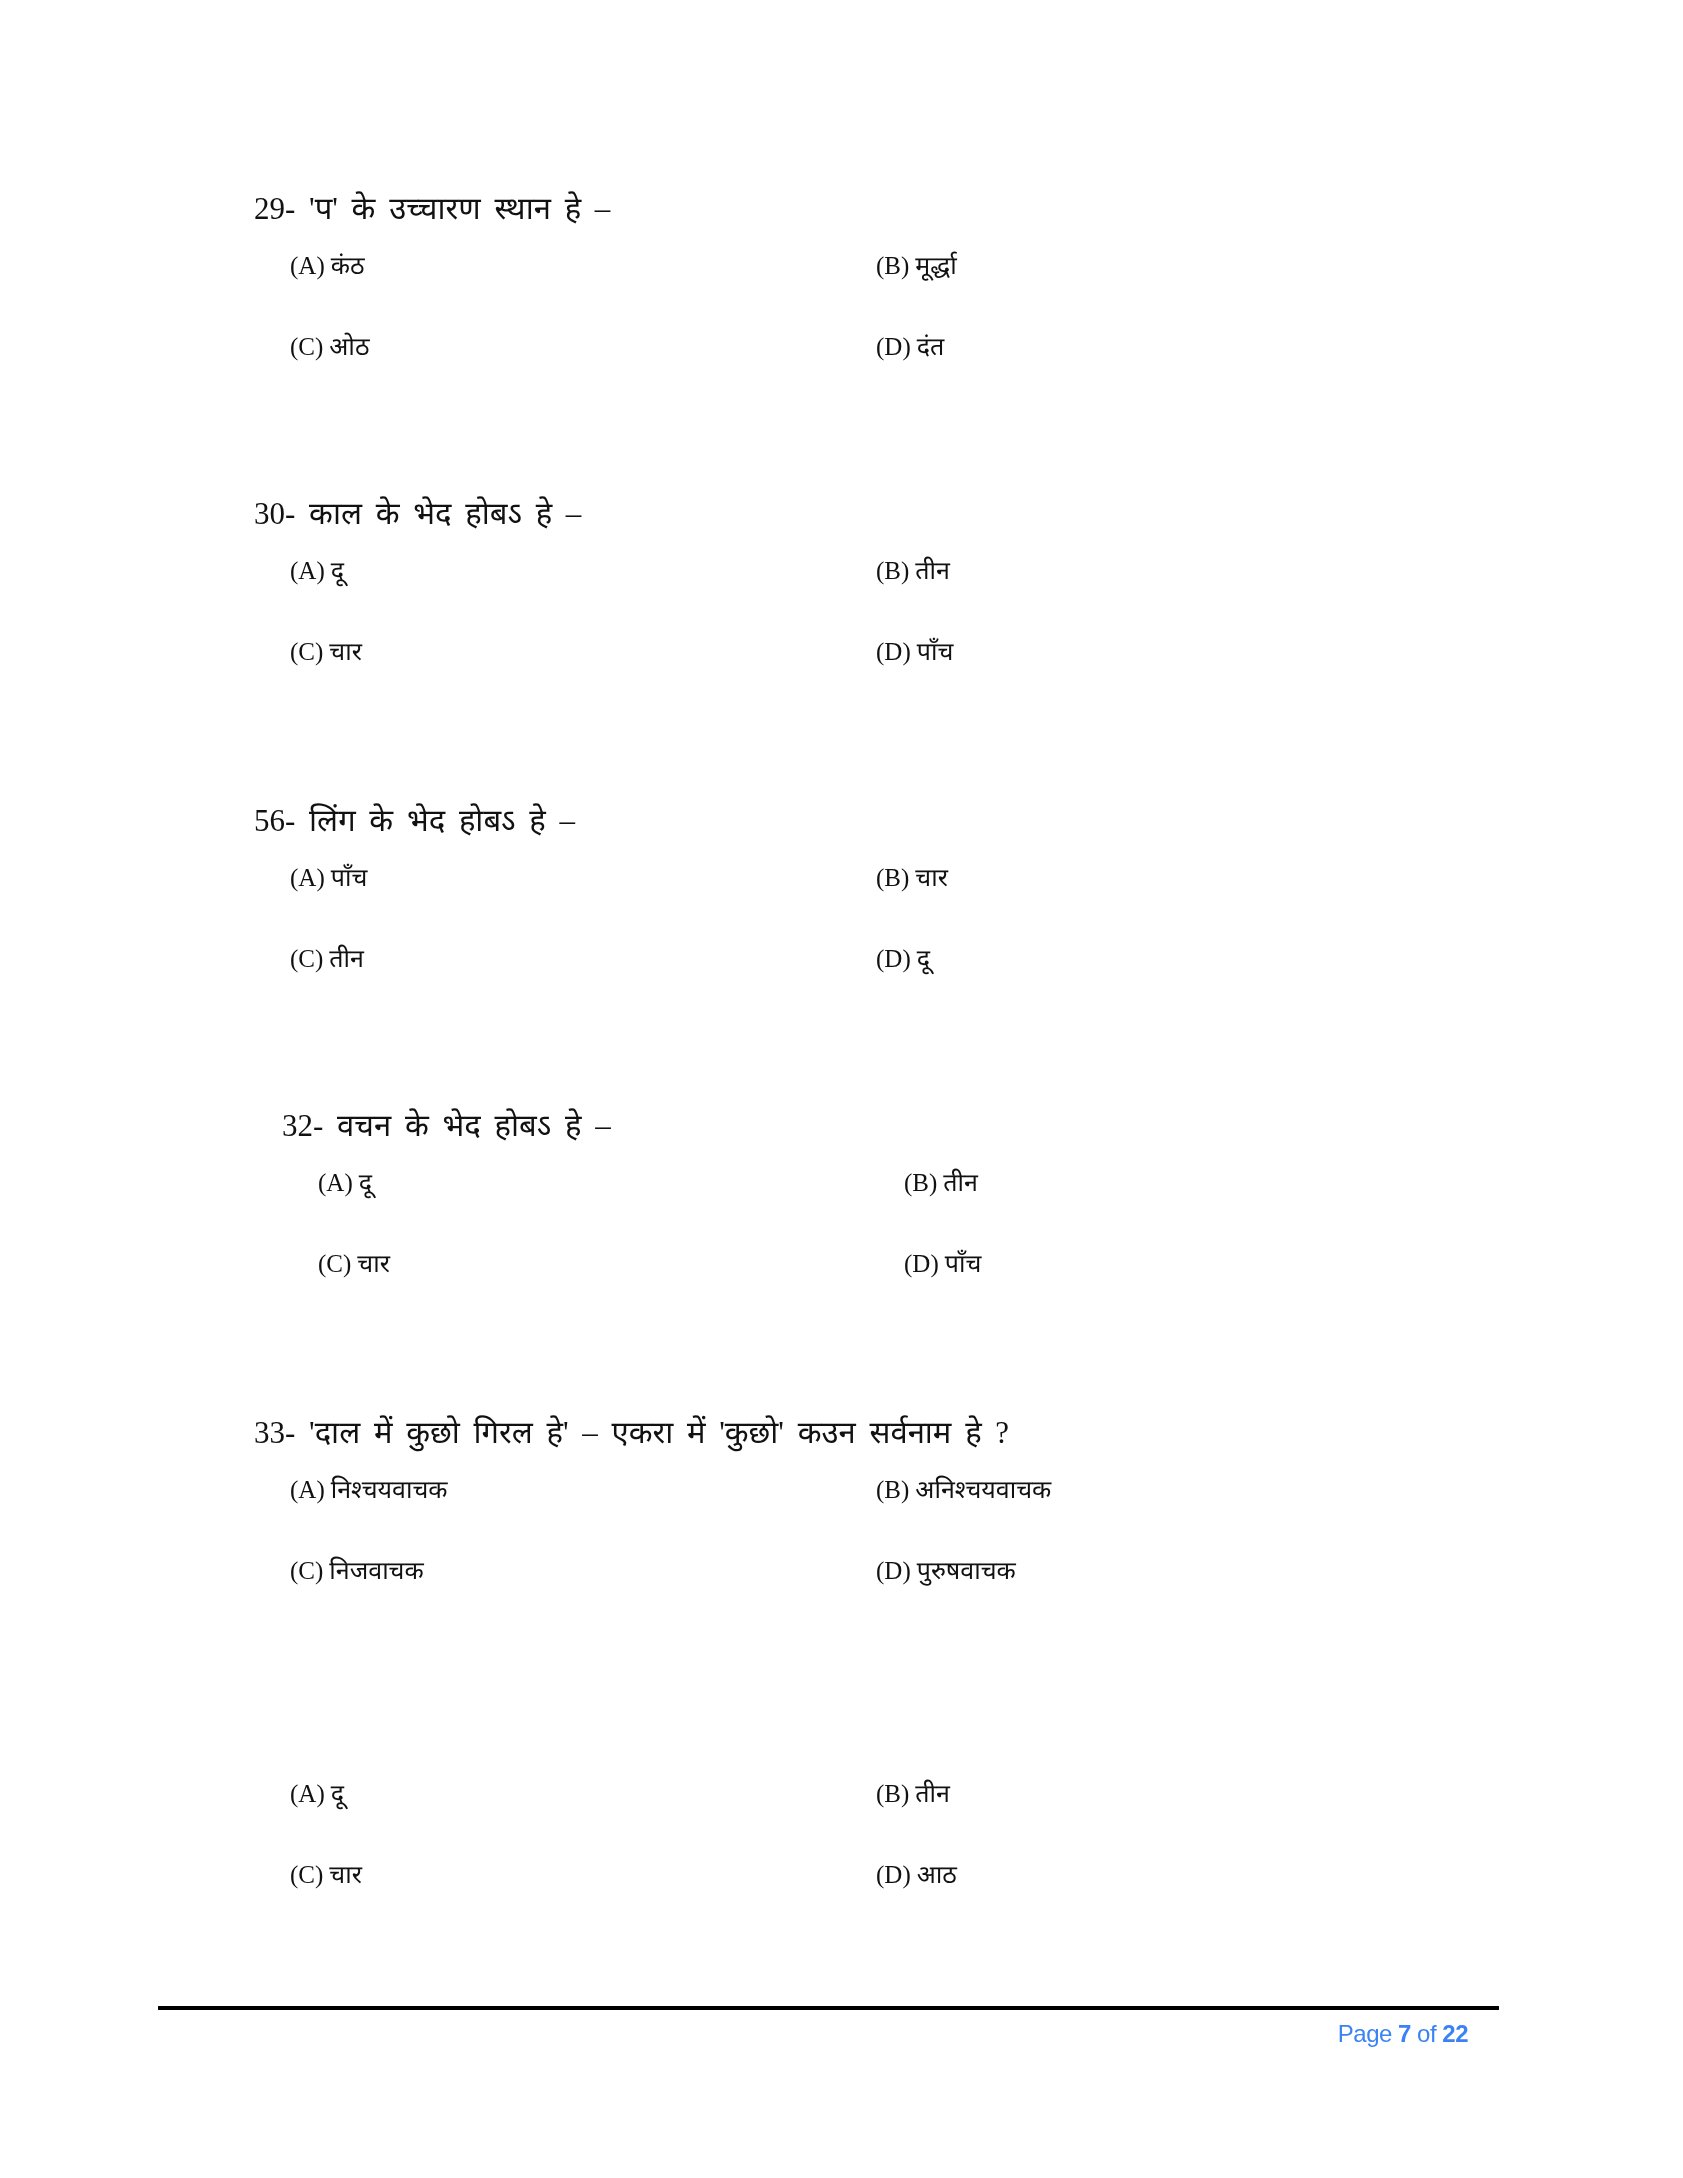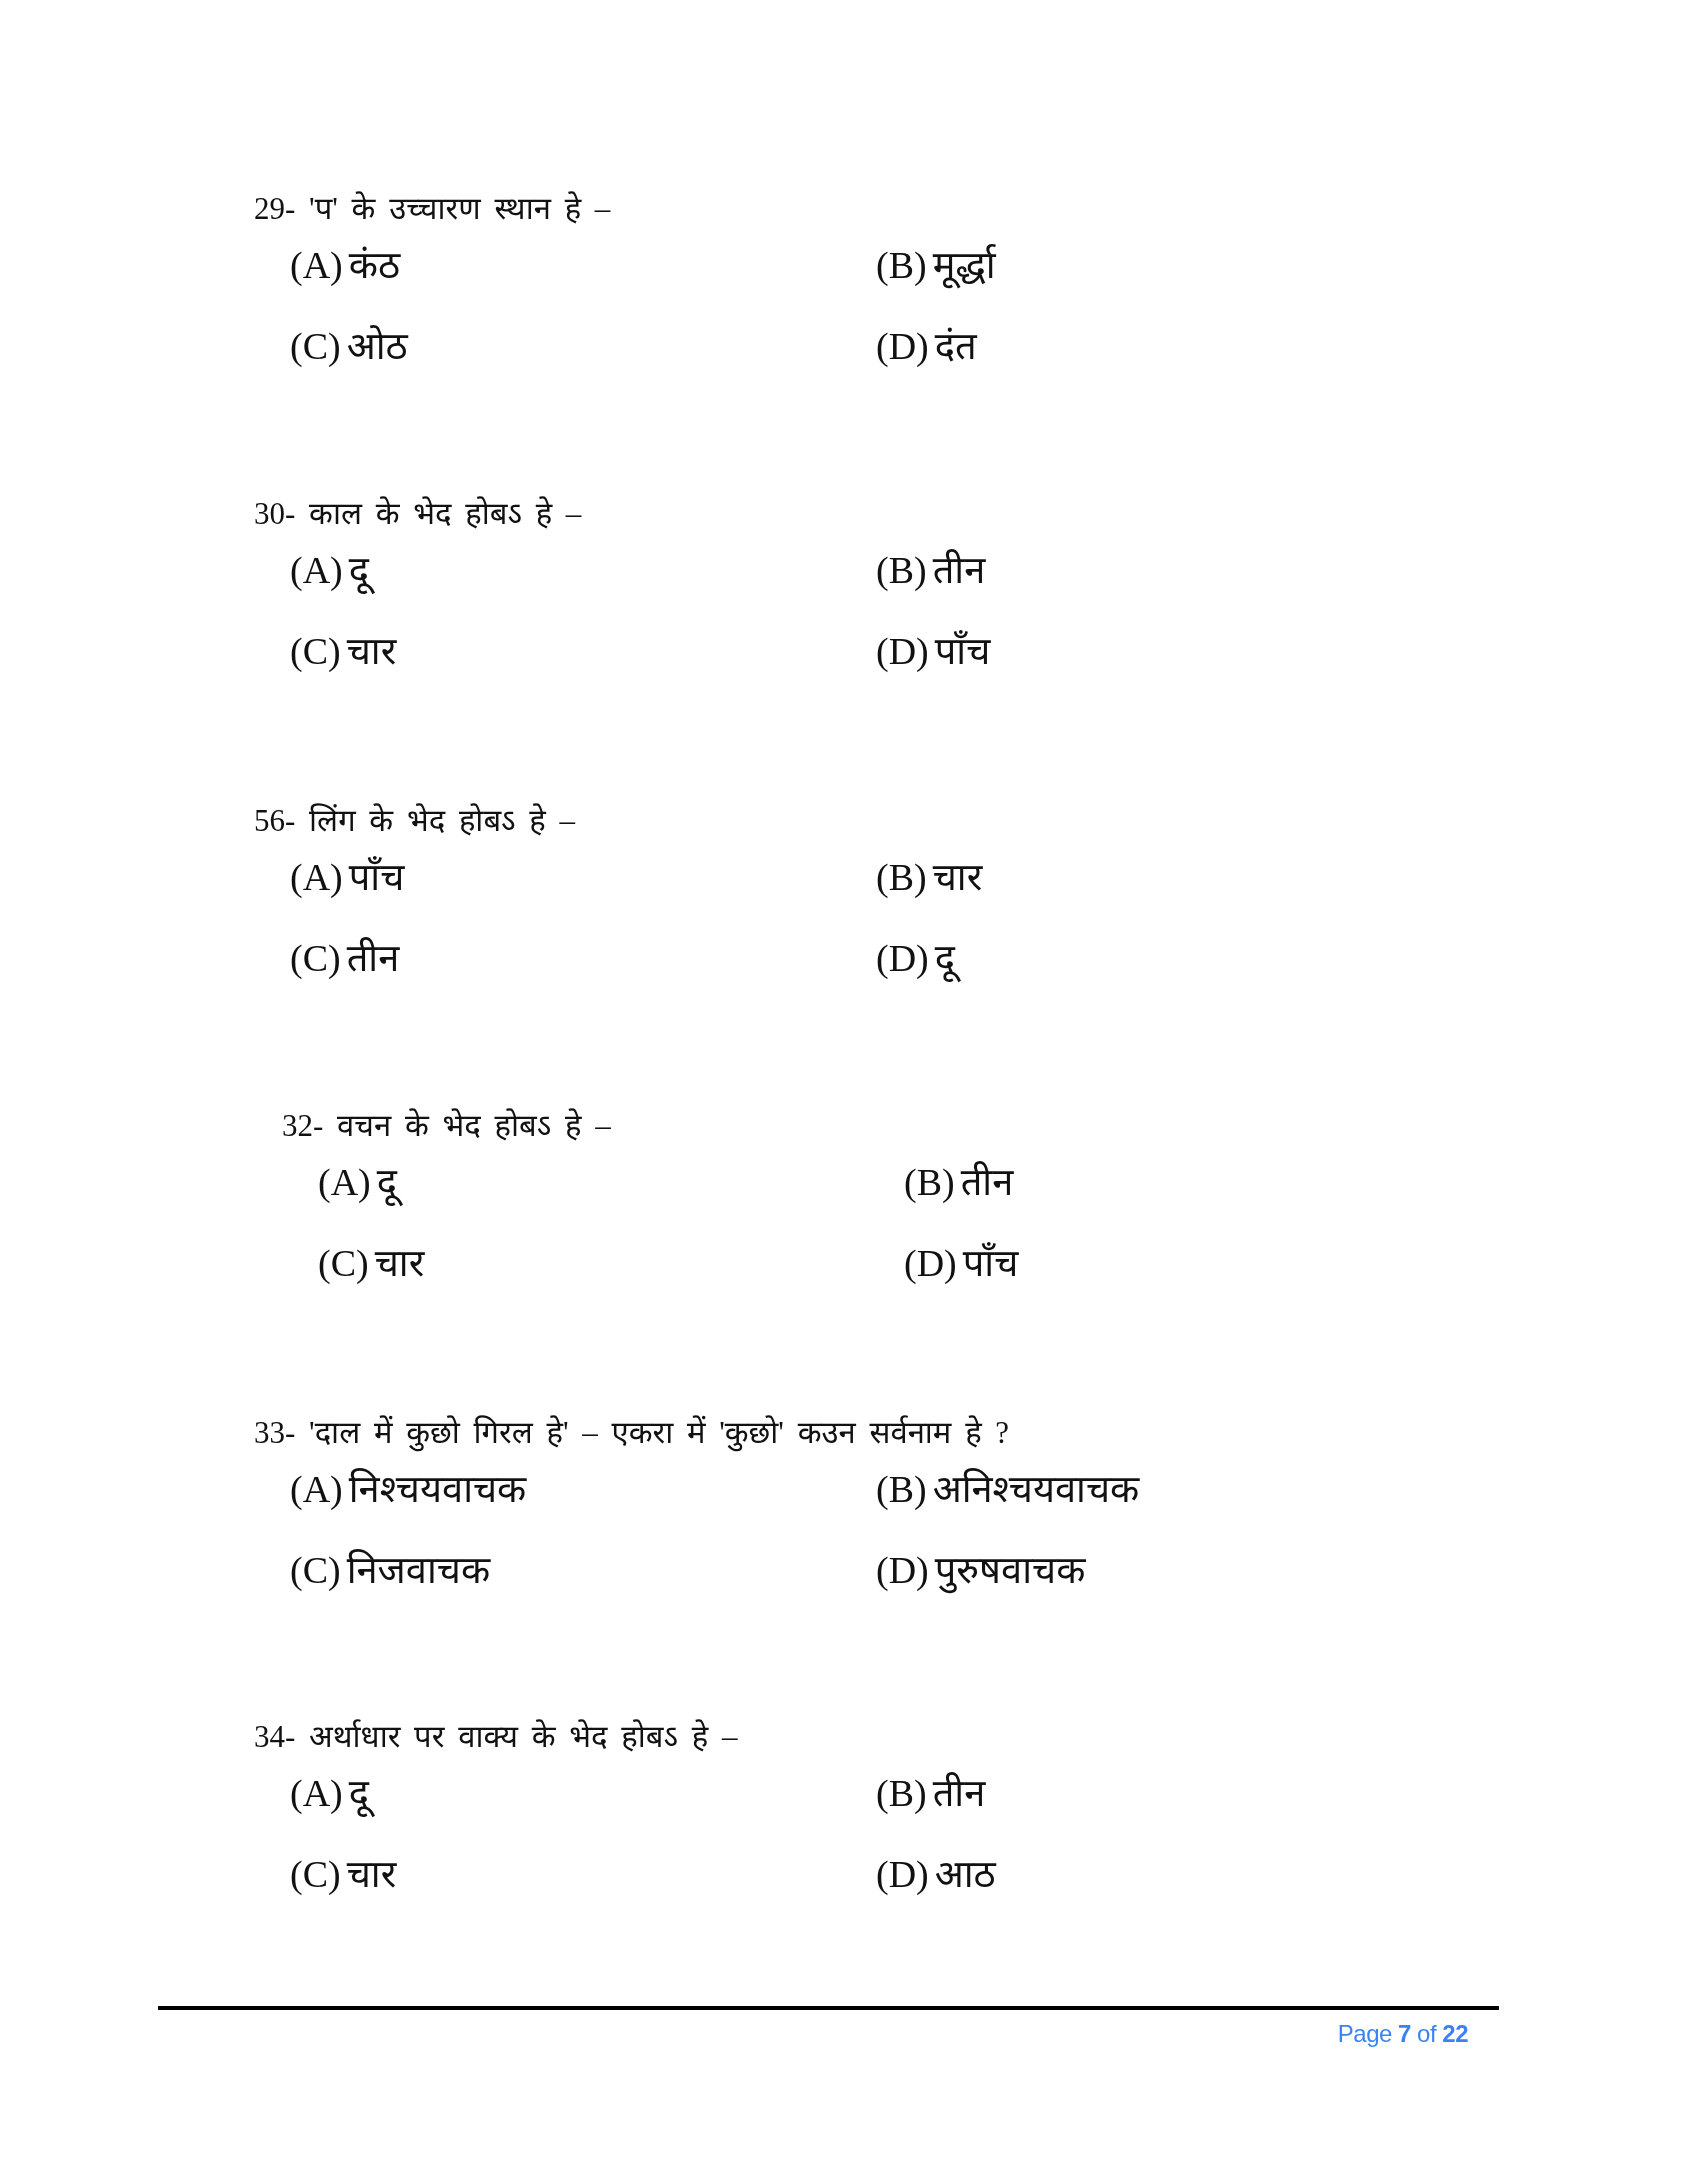--- a/index.html
+++ b/index.html
@@ -1,20 +1,20 @@
 <!DOCTYPE html>
 <html><head>
 <meta charset="utf-8">
 <style>
   html, body { margin:0; padding:0; background:#ffffff; }
   body { width:1683px; height:2178px; position:relative; overflow:hidden; color:#111111;
          font-family:"Liberation Serif", "DejaVu Serif", serif; }
   .qblock { position:absolute; left:0; width:1442px; height:257px; }
   .qtext { position:absolute; left:254px; top:0; font-size:31px; line-height:31px; white-space:nowrap; word-spacing:6px; }
-  .opt { position:absolute; font-size:38px; line-height:31px; white-space:nowrap; }
+  .opt { position:absolute; font-size:25px; line-height:31px; white-space:nowrap; }
   .opt .lbl { margin-right:6px; }
   .opt.col-a { left:290px; }
   .opt.col-b { left:876px; }
   .opt.row-1 { top:57px; }
   .opt.row-2 { top:138px; }
   .footer-rule { position:absolute; left:158px; top:2006px; width:1341px; height:4px; background:#000000; }
   .page-num { position:absolute; top:2020px; right:215px; font-family:"Liberation Sans", "DejaVu Sans", sans-serif;
               font-size:24px; line-height:28px; color:#3b82f6; letter-spacing:-0.5px; }
   .page-num b { font-weight:bold; }
 </style>
@@ -55,21 +55,20 @@
 
 <div class="qblock" style="top:1417px;padding-left:20px;">
   <div class="qtext"><span>33-</span> <span>'दाल में कुछो गिरल हे' – एकरा में 'कुछो' कउन सर्वनाम हे ?</span></div>
   <div class="opt col-a row-1"><span class="lbl">(A)</span><span>निश्चयवाचक</span></div>
   <div class="opt col-b row-1"><span class="lbl">(B)</span><span>अनिश्चयवाचक</span></div>
   <div class="opt col-a row-2"><span class="lbl">(C)</span><span>निजवाचक</span></div>
   <div class="opt col-b row-2"><span class="lbl">(D)</span><span>पुरुषवाचक</span></div>
 </div>
 
 <div class="qblock" style="top:1721px;">
-  <div class="qtext"><span>34-</span> <span>अर्थाधार पर वाक्य के भेद होबऽ हे –</span></div>
   <div class="opt col-a row-1"><span class="lbl">(A)</span><span>दू</span></div>
   <div class="opt col-b row-1"><span class="lbl">(B)</span><span>तीन</span></div>
   <div class="opt col-a row-2"><span class="lbl">(C)</span><span>चार</span></div>
   <div class="opt col-b row-2"><span class="lbl">(D)</span><span>आठ</span></div>
 </div>
 
 <div class="footer-rule"></div>
 <div class="page-num"><span>Page</span> <b>7</b> <span>of</span> <b>22</b></div>
 
 

